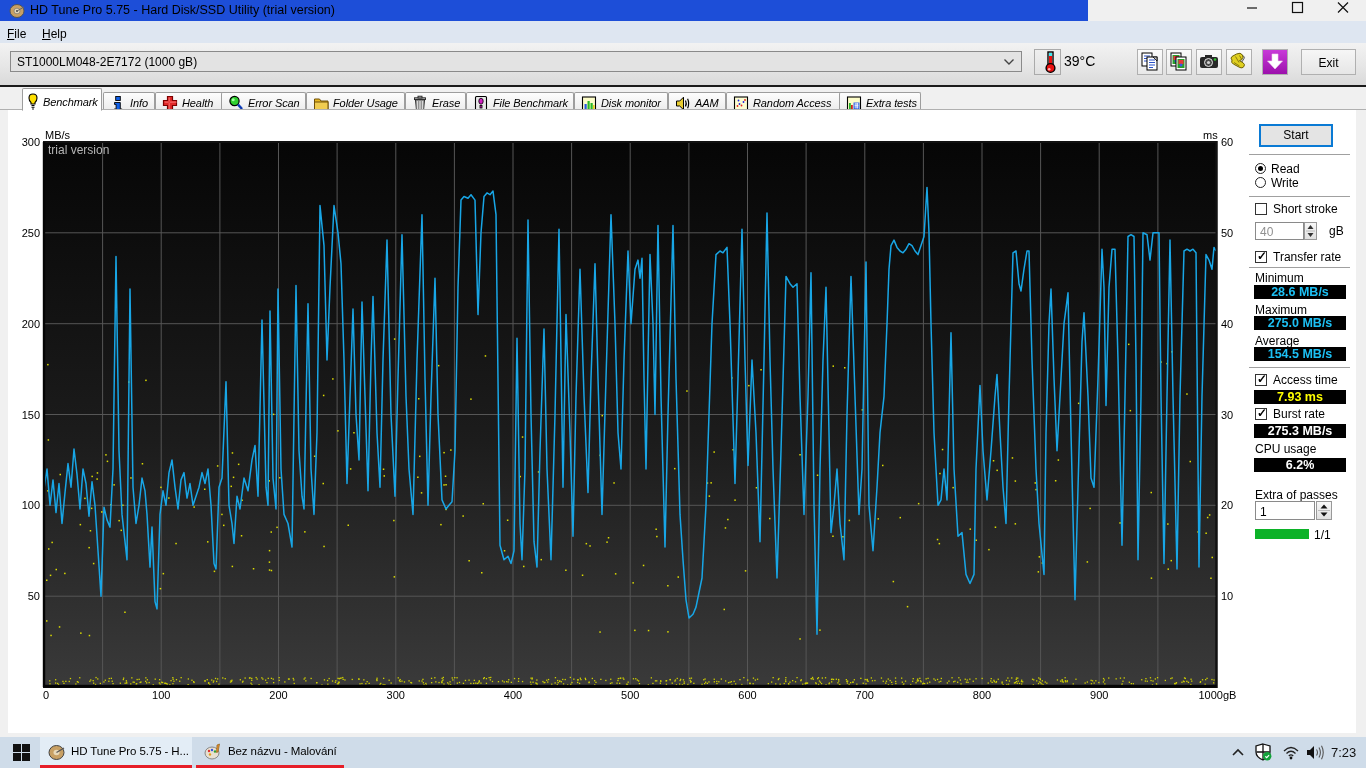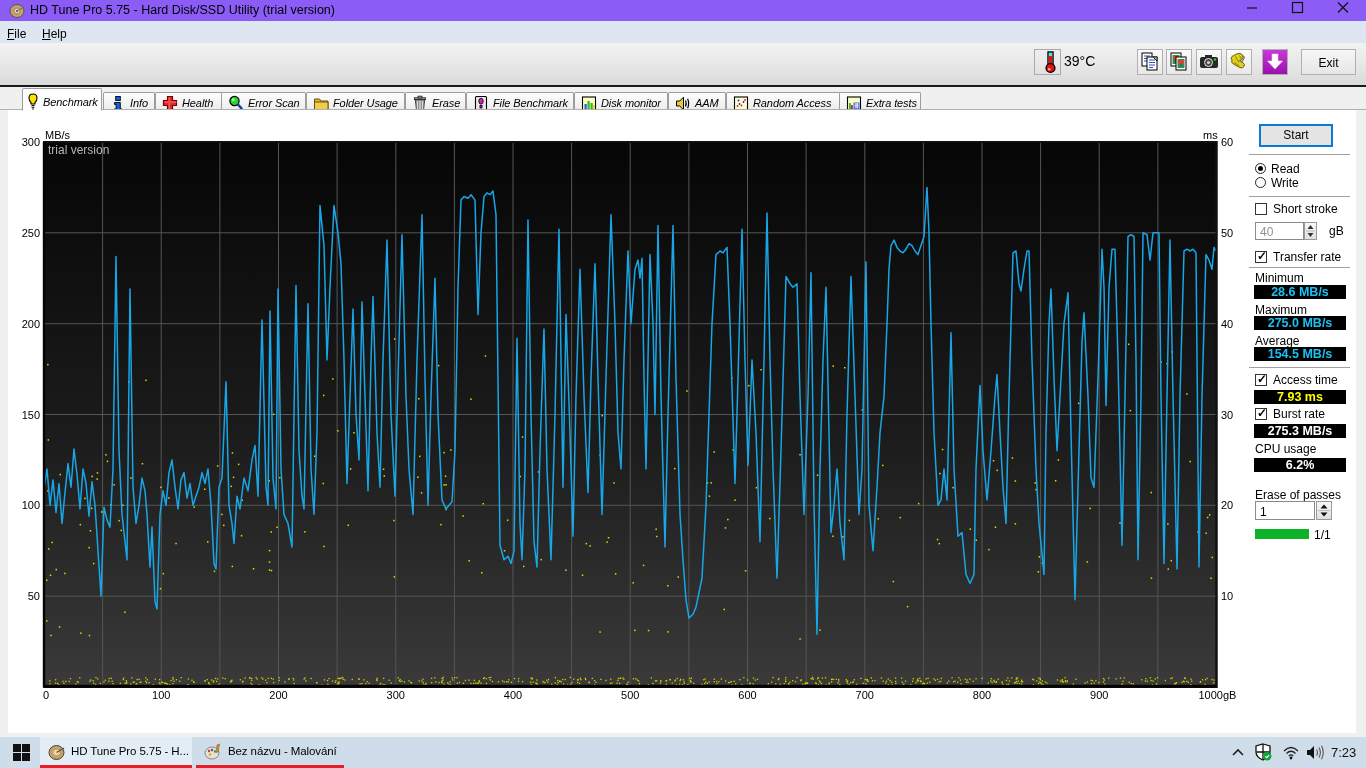--- a/index.html
+++ b/index.html
@@ -1,21 +1,21 @@
 <!DOCTYPE html>
 <html><head>
 <meta charset="utf-8">
 <style>
 * { margin:0; padding:0; box-sizing:border-box; }
 html,body { width:1366px; height:768px; overflow:hidden; font-family:"Liberation Sans", sans-serif; }
 body { position:relative; background:#f0f0f0; }
 .abs { position:absolute; }
 
 
-#titlebar { left:0; top:0; width:1366px; height:22px; background:#8b5cf6; }
+#titlebar { left:0; top:0; width:1088px; height:22px; background:#1d4ed8; }
 #title-text { left:30px; top:3px; font-size:12.5px; color:#000; }
 
 
 #menubar { left:0; top:21px; width:1366px; height:22px; background:#dee6f1; font-size:12px; color:#000; }
 .menuitem { position:absolute; top:6px;text-align:right; }
 
 
 #toolbar { left:0; top:43px; width:1366px; height:43px; background:linear-gradient(#f2f2f2,#e6e6e6 55%,#d9d9d9); }
 #combo { left:10px; top:8px; width:1012px; height:21px; background:#e3e3e3; border:1px solid #8a8a8a; font-size:12px; color:#000; padding:3px 0 0 6px; }
 #combo .arrow { position:absolute; right:6px; top:6px; }
@@ -71,20 +71,25 @@
     <path d="M109 2.5 l10 10 M119 2.5 l-10 10" stroke="#111" stroke-width="1.2"></path>
   </svg>
 </div>
 
 <div class="abs" id="menubar">
   <div class="menuitem" style="left:7px"><span style="text-decoration:underline">F</span>ile</div>
   <div class="menuitem" style="left:42px"><span style="text-decoration:underline">H</span>elp</div>
 </div>
 
 <div class="abs" id="toolbar">
+  <div class="abs" id="combo">ST1000LM048-2E7172 (1000 gB)
+    <svg class="arrow" width="12" height="8" viewBox="0 0 12 8">
+        <path d="M1.5 1.5 L6 6 L10.5 1.5" fill="none" stroke="#444" stroke-width="1.4"></path>
+      </svg>
+  </div>
   <div class="abs" id="thermobox">
     <svg width="25" height="24" viewBox="0 0 25 24" style="margin-left:4px">
       <rect x="9" y="2" width="5" height="14" fill="#fff" stroke="#000" stroke-width="1.4"></rect>
       <rect x="10" y="3" width="3" height="4" fill="#40e8f0"></rect>
       <rect x="10" y="6" width="3" height="11" fill="#e81010"></rect>
       <circle cx="11.5" cy="18" r="4.4" fill="#e81010" stroke="#000" stroke-width="1.4"></circle>
       <circle cx="10.2" cy="19.2" r="1.3" fill="#ffb0b0"></circle>
     </svg>
   </div>
   <div class="abs" id="temp">39°C</div>
@@ -1157,21 +1162,21 @@
   <div class="pbox cyan" style="top:347px">154.5 MB/s</div>
   <div class="psep" style="top:367px"></div>
   <div class="chk on" style="left:1255px;top:374px"></div>
     <div class="ptext" style="left:1273px;top:373px">Access time</div>
   <div class="pbox yellow" style="top:390px">7.93 ms</div>
   <div class="chk on" style="left:1255px;top:408px"></div>
     <div class="ptext" style="left:1273px;top:407px">Burst rate</div>
   <div class="pbox" style="top:424px">275.3 MB/s</div>
   <div class="ptext" style="left:1255px;top:442px">CPU usage</div>
   <div class="pbox" style="top:458px">6.2%</div>
-  <div class="ptext" style="left:1255px;top:488px">Erase of passes</div>
+  <div class="ptext" style="left:1255px;top:488px">Extra of passes</div>
   <div class="abs" style="left:1255px;top:501px;width:60px;height:19px;background:#fff;border:1px solid #8a8a8a;font-size:12px;color:#000;padding:3px 0 0 4px">1</div>
   <div class="abs" style="left:1316px;top:501px;width:16px;height:19px;border:1px solid #999;background:linear-gradient(#f8f8f8,#e0e0e0)">
      <svg width="14" height="17" viewBox="0 0 14 17">
         <path d="M7 2.5 L10.5 6.5 H3.5 z" fill="#111"></path>
         <path d="M7 14.5 L10.5 10.5 H3.5 z" fill="#111"></path>
         <path d="M1 8.5 h12" stroke="#bbb" stroke-width="1"></path>
       </svg>
   </div>
   <div class="abs" style="left:1255px;top:529px;width:54px;height:10px;background:#0cb228"></div>
   <div class="ptext" style="left:1314px;top:528px">1/1</div>

